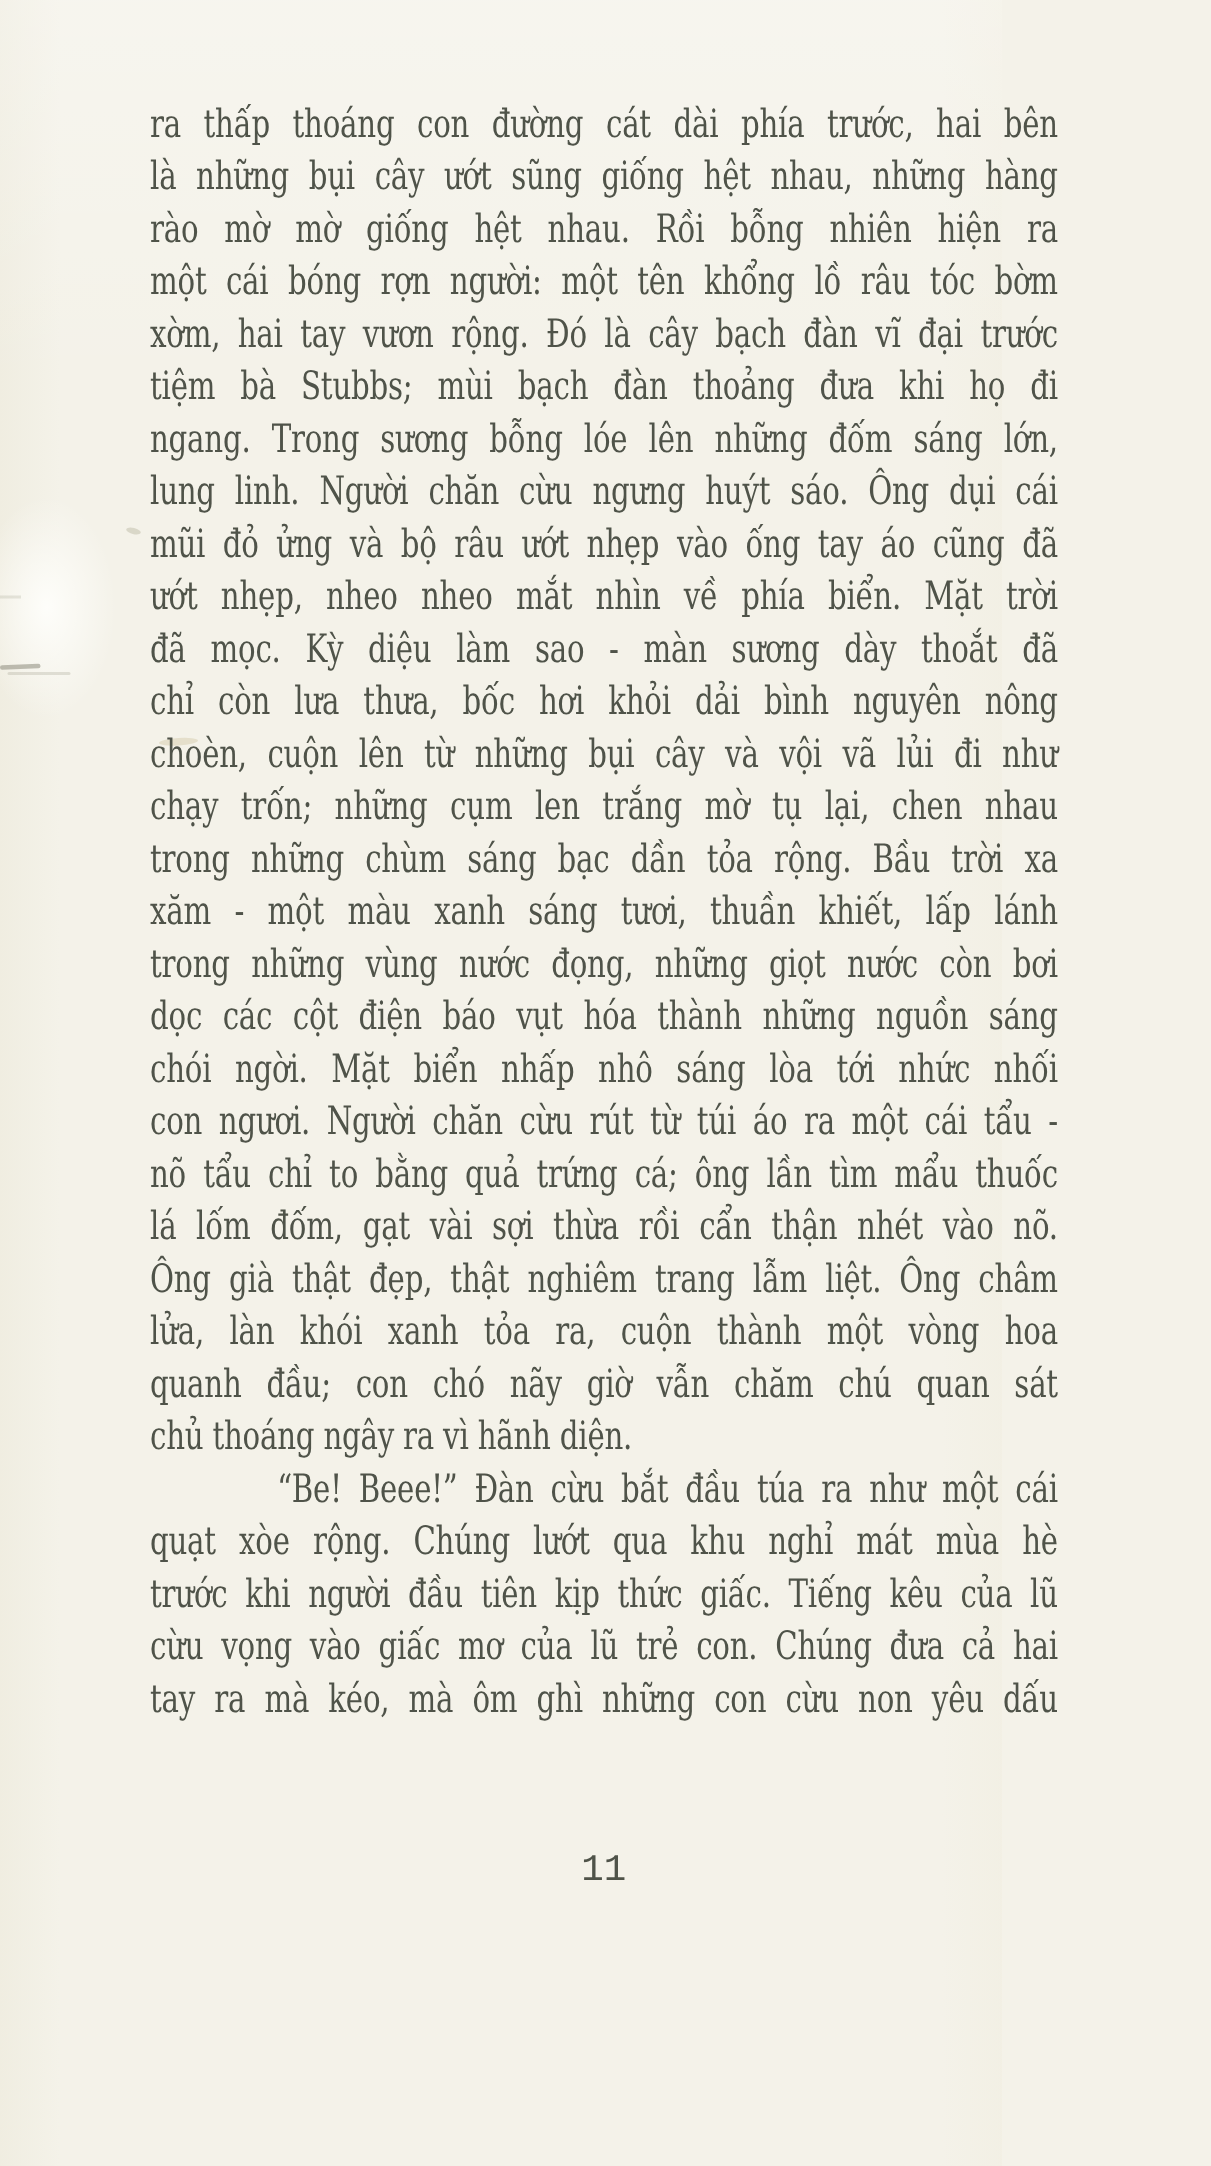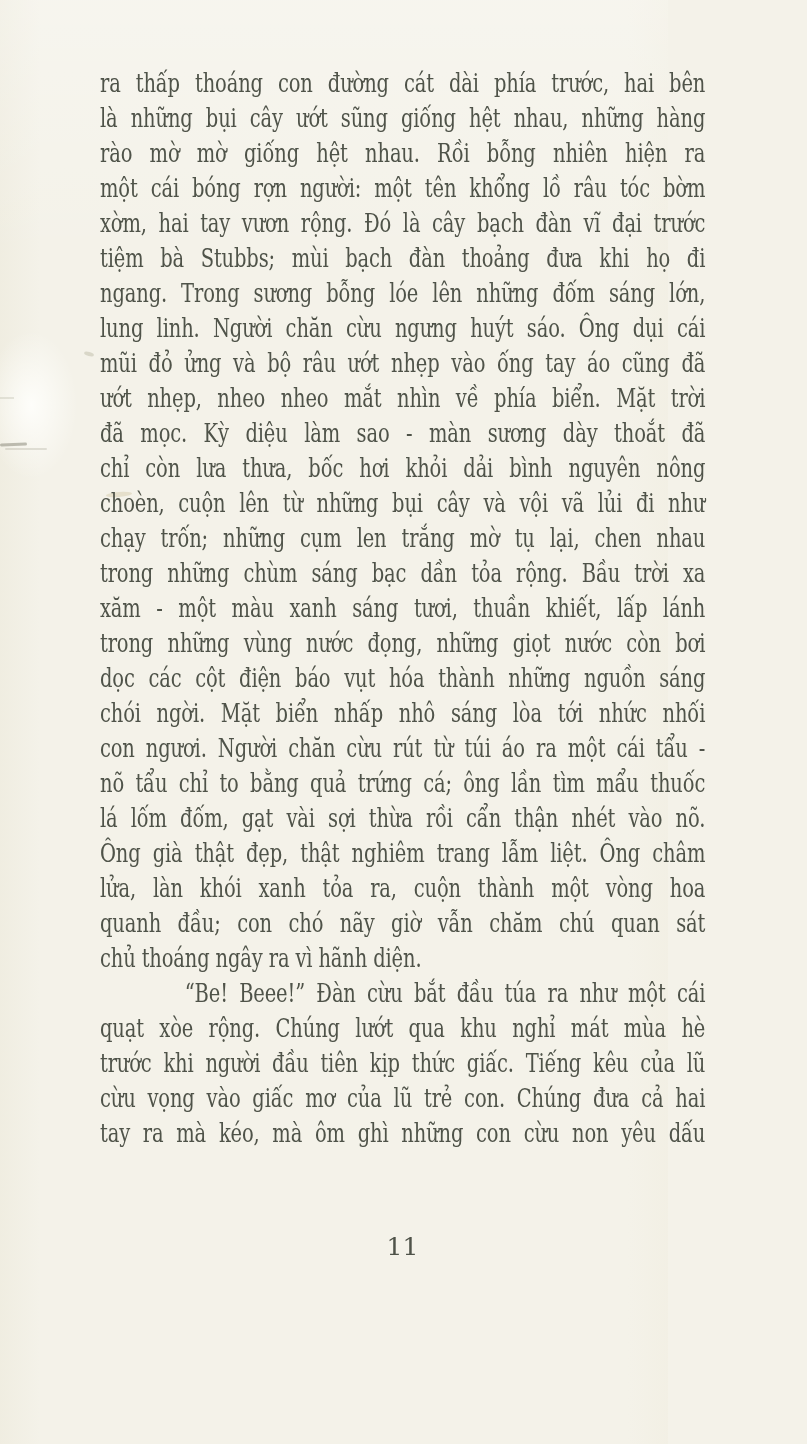--- a/index.html
+++ b/index.html
@@ -50,20 +50,21 @@
   }
   .page-number {
     position: absolute;
     left: 100px;
     top: 1232px;
     width: 605px;
     text-align: center;
     color: var(--ink);
     font-size: 25px;
     line-height: 30px;
+    font-family: Liberation Mono, monospace;
   }
   
   .artifact { position: absolute; pointer-events: none; }
   .artifact-smudge-1 {
     left: 0; top: 330px; width: 78px; height: 150px;
     background: radial-gradient(ellipse at 40% 50%, rgba(255,255,252,0.9), rgba(255,255,252,0) 70%);
   }
   .artifact-dash-1 {
     left: 0; top: 443px; width: 27px; height: 3px;
     background: #8d8b7c; opacity: 0.55; border-radius: 2px;

